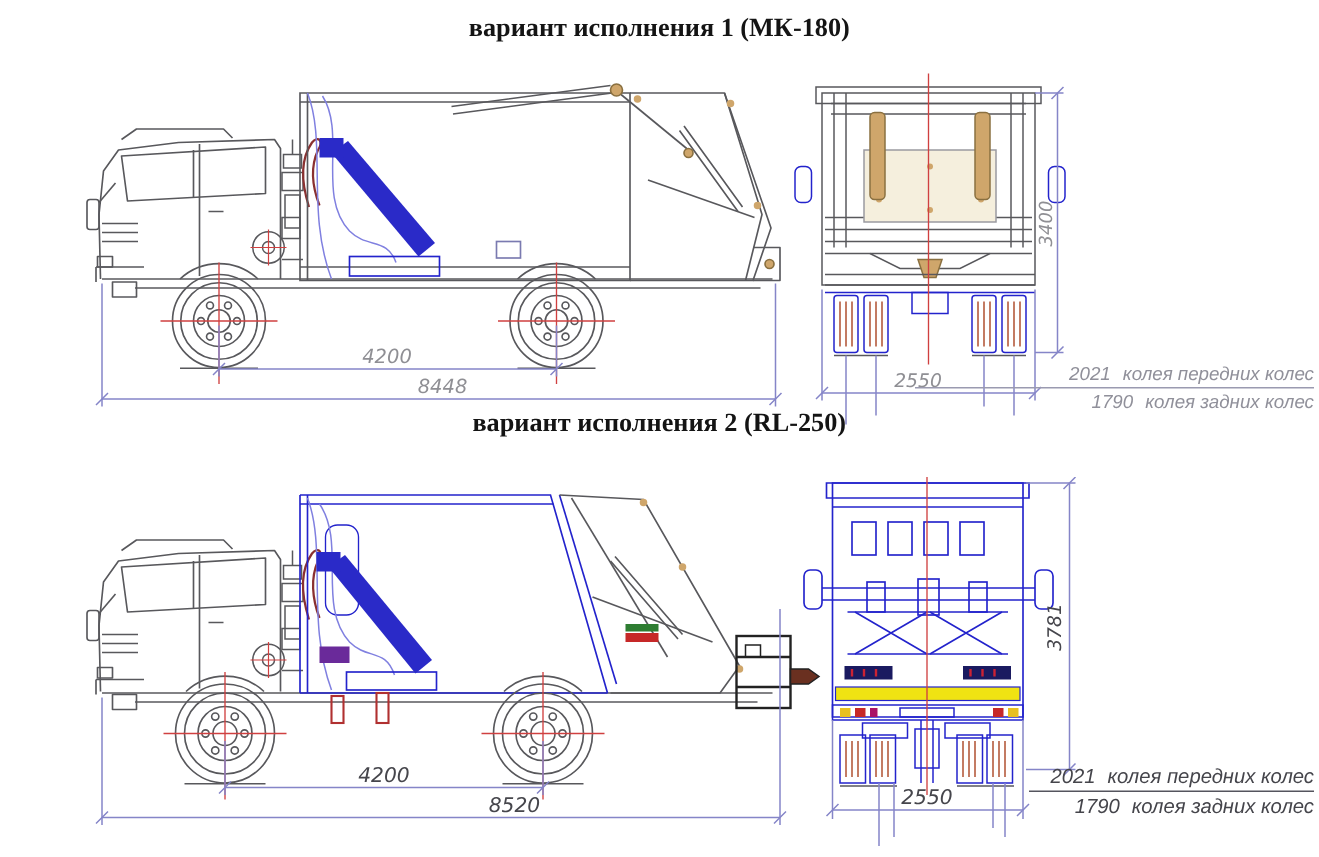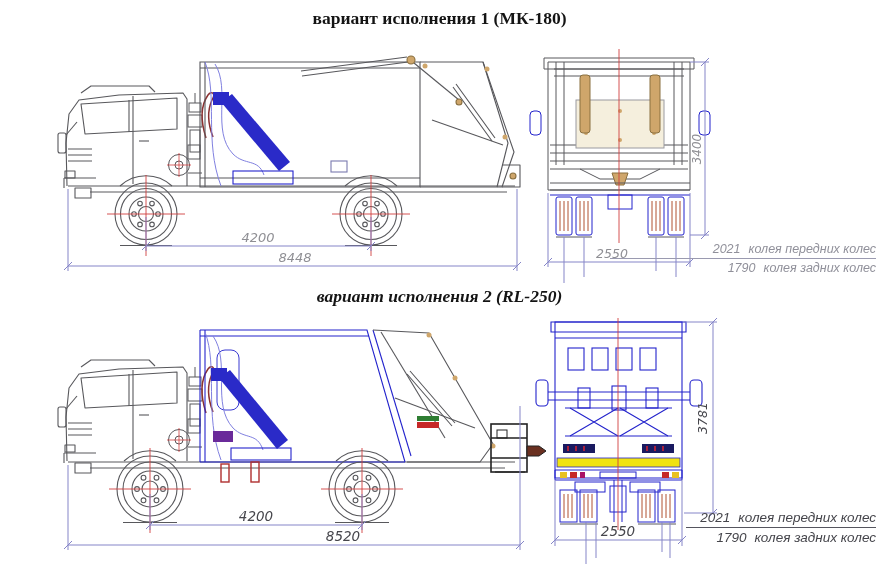--- a/index.html
+++ b/index.html
@@ -19,21 +19,21 @@
   .tb-bot{left:686px;top:510px;width:190px;font-size:13.5px;color:#45454b;}
   .tb-bot .track-row:first-child{border-bottom:1.4px solid #55555e;padding-bottom:2px;}
   .tb-bot .track-row:last-child{padding-top:2px;}
 </style>
 </head>
 <body>
 
 <div id="stage">
 
   <div class="title" style="top:8px;">вариант исполнения 1 (МК-180)</div>
-  <div class="title" style="top:286px;font-style:italic;">вариант исполнения 2 (RL-250)</div>
+  <div class="title" style="top:271px;">вариант исполнения 2 (RL-250)</div>
 
   <svg class="absvg" style="left:55px;top:45px;" width="475" height="235" viewBox="0 0 475 235">
 
     <g stroke="#58585c" fill="none" stroke-width="1.1">
       <path d="M13,141 H460"></path>
         <path d="M35,147 H452"></path>
     </g>
 
     <g stroke="#58585c" fill="none" stroke-width="1.1" stroke-linejoin="round">
       <path d="M12,141 L11,98 L14,69 L24,55 L64,50 L128,48 L132,54 L132,141"></path>

